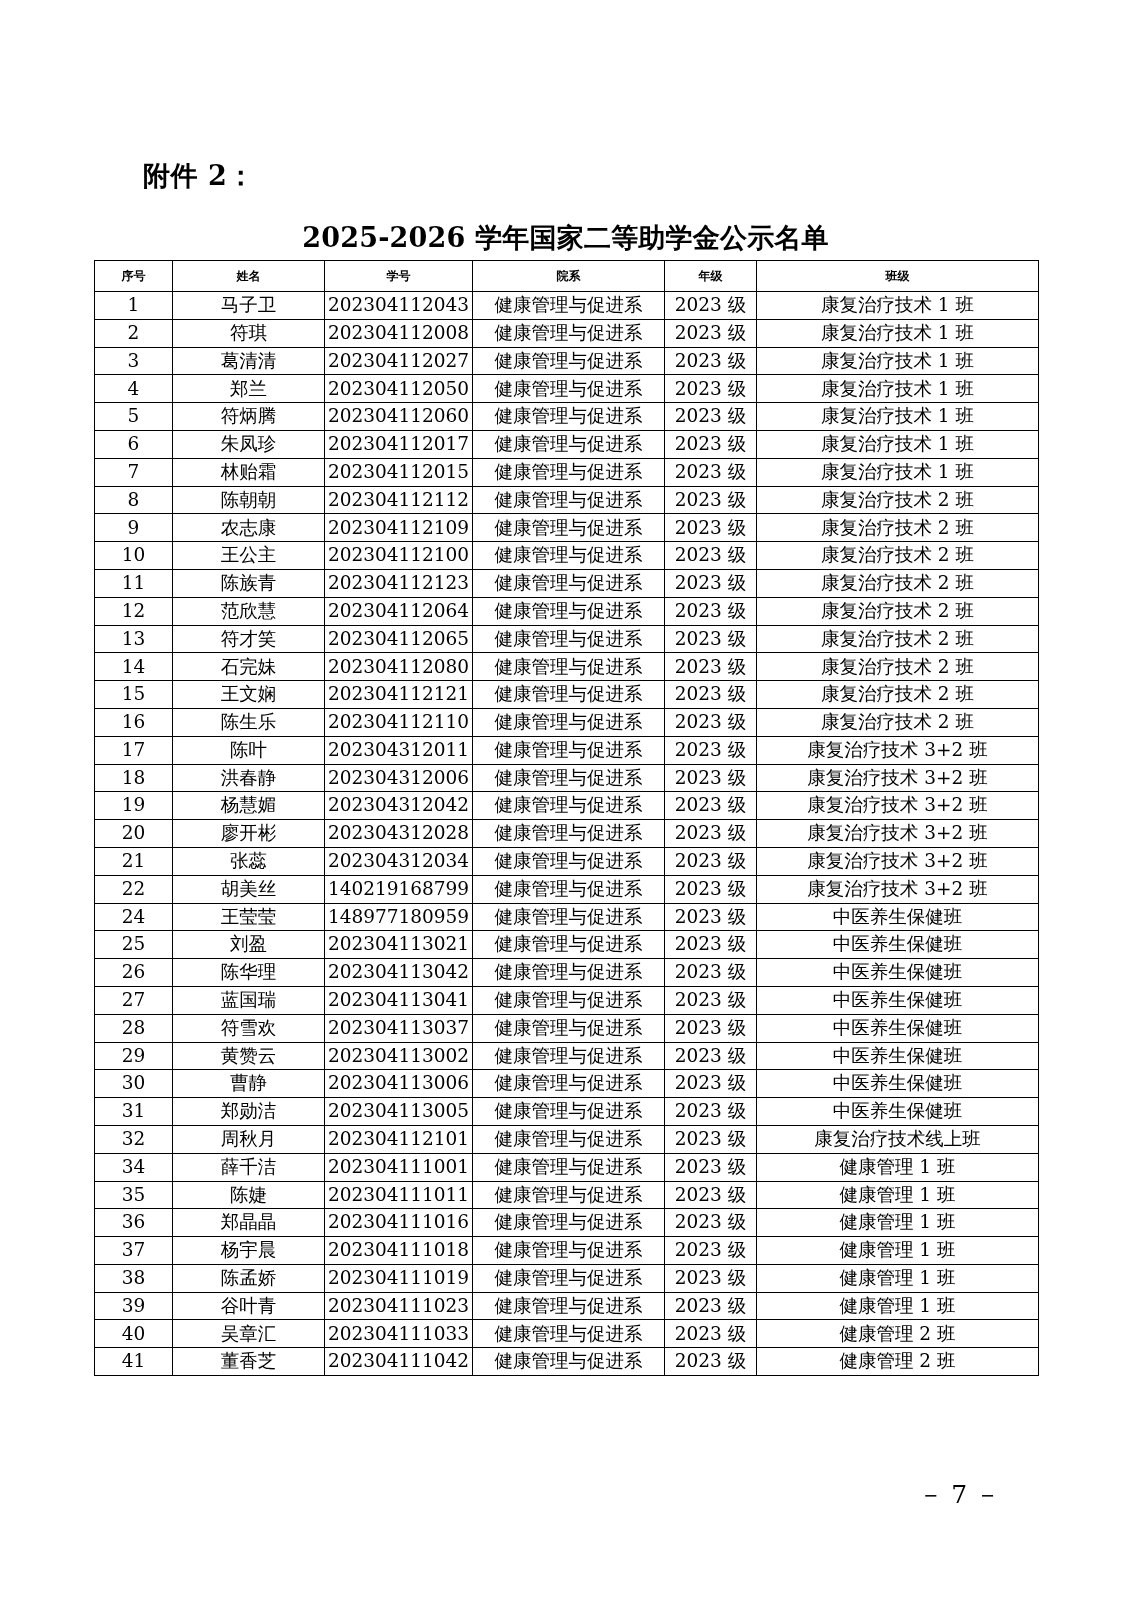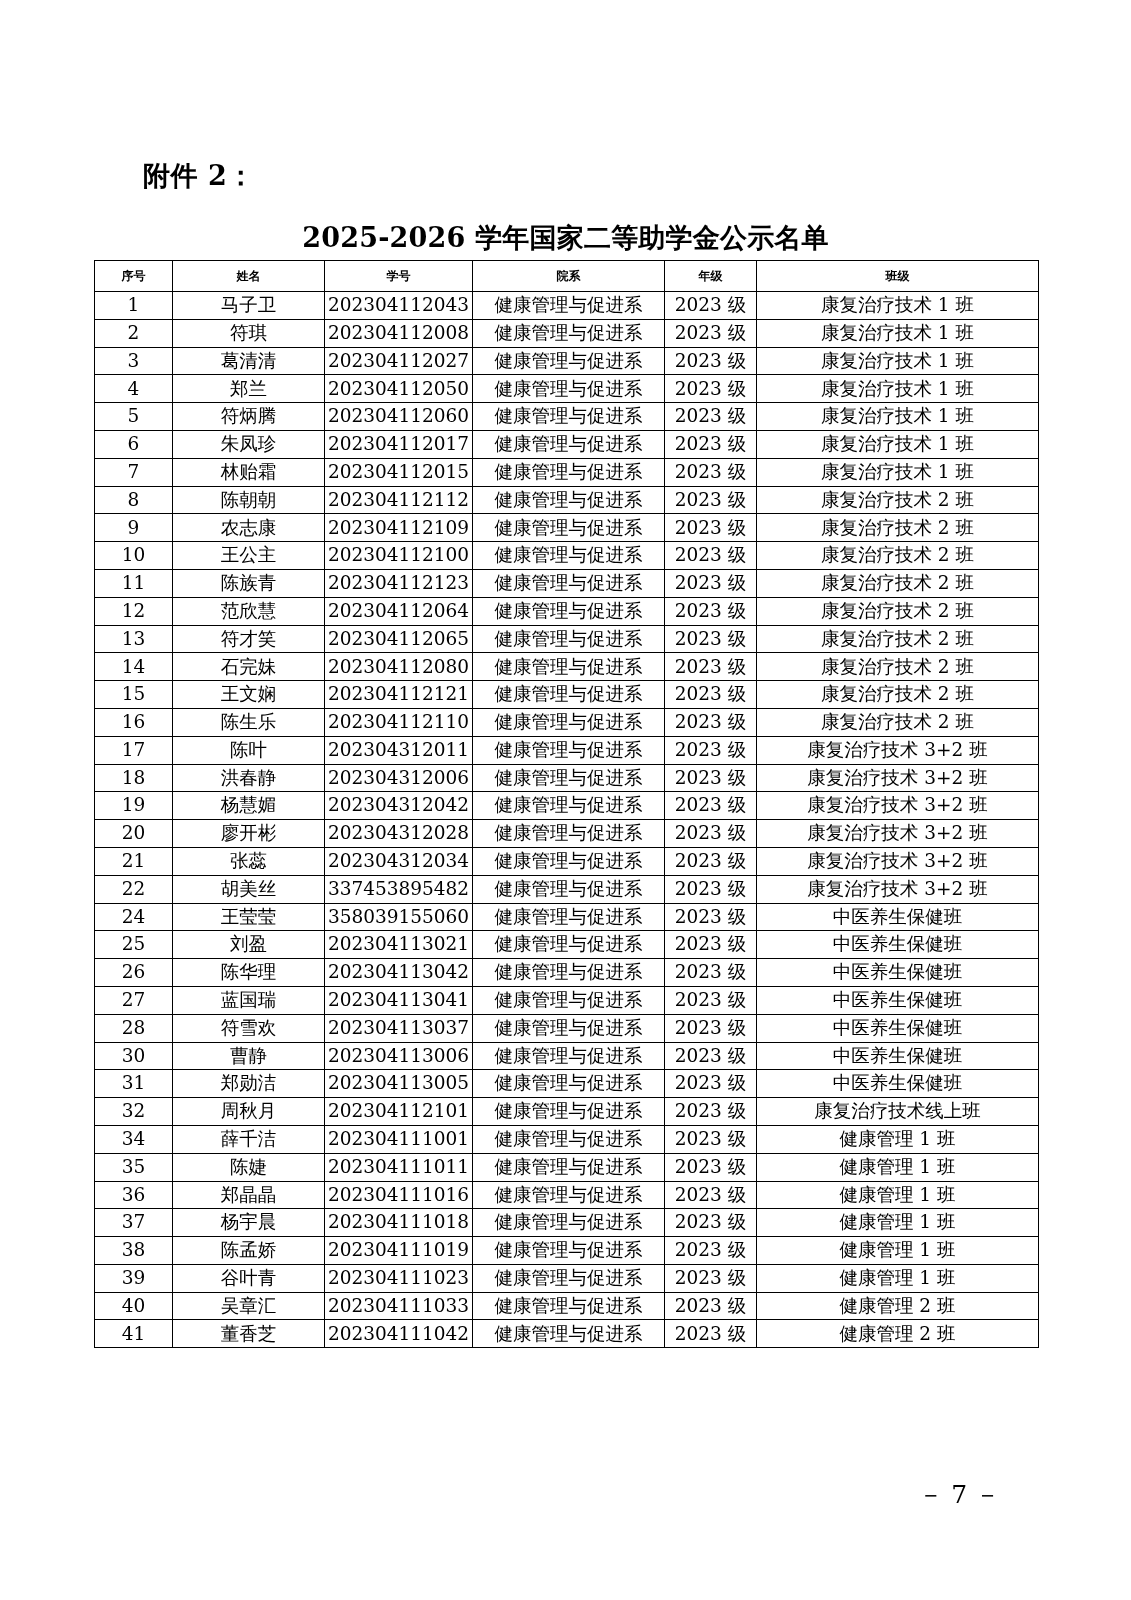--- a/index.html
+++ b/index.html
@@ -287,29 +287,29 @@
             <td>21</td>
             <td>张蕊</td>
             <td>202304312034</td>
             <td>健康管理与促进系</td>
             <td>2023 级</td>
             <td>康复治疗技术 3+2 班</td>
           </tr>
           <tr>
             <td>22</td>
             <td>胡美丝</td>
-            <td>337453895482</td>
+            <td>140219168799</td>
             <td>健康管理与促进系</td>
             <td>2023 级</td>
             <td>康复治疗技术 3+2 班</td>
           </tr>
           <tr>
             <td>24</td>
             <td>王莹莹</td>
-            <td>358039155060</td>
+            <td>148977180959</td>
             <td>健康管理与促进系</td>
             <td>2023 级</td>
             <td>中医养生保健班</td>
           </tr>
           <tr>
             <td>25</td>
             <td>刘盈</td>
             <td>202304113021</td>
             <td>健康管理与促进系</td>
             <td>2023 级</td>
@@ -333,20 +333,28 @@
           </tr>
           <tr>
             <td>28</td>
             <td>符雪欢</td>
             <td>202304113037</td>
             <td>健康管理与促进系</td>
             <td>2023 级</td>
             <td>中医养生保健班</td>
           </tr>
           <tr>
+            <td>29</td>
+            <td>黄赞云</td>
+            <td>202304113002</td>
+            <td>健康管理与促进系</td>
+            <td>2023 级</td>
+            <td>中医养生保健班</td>
+          </tr>
+          <tr>
             <td>30</td>
             <td>曹静</td>
             <td>202304113006</td>
             <td>健康管理与促进系</td>
             <td>2023 级</td>
             <td>中医养生保健班</td>
           </tr>
           <tr>
             <td>31</td>
             <td>郑勋洁</td>

